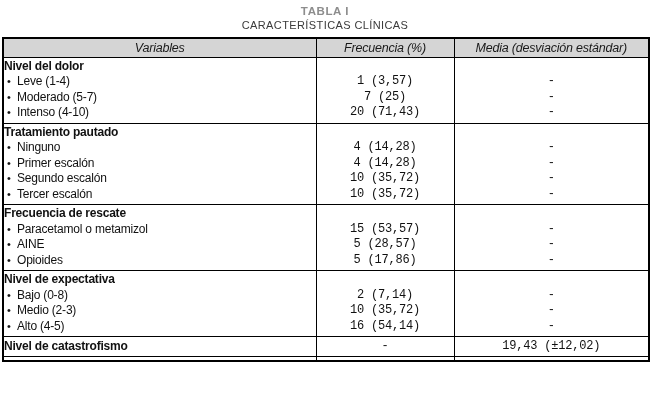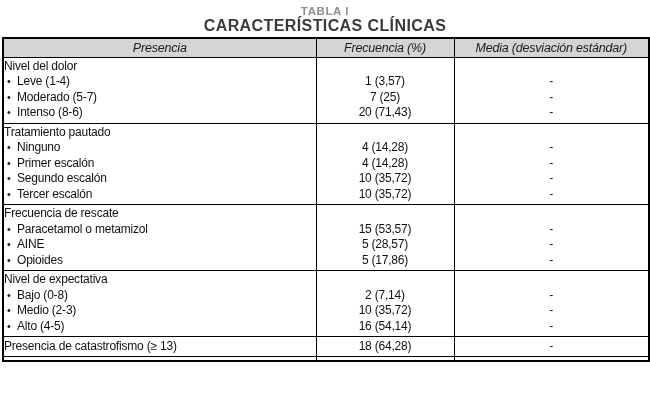--- a/index.html
+++ b/index.html
@@ -12,21 +12,21 @@
     overflow: hidden;
   }
   .page { width: 650px; height: 395px; }
 
   .table-heading { text-align: center; padding-top: 4px; }
   .table-label {
     font-size: 11.5px; font-weight: bold; letter-spacing: 0.6px;
     color: #8d8d8d; line-height: 14px;
   }
   .table-subtitle {
-    font-size: 16px; font-weight: bold; letter-spacing: 0.4px;
+    font-size: 11px; font-weight: normal; letter-spacing: 0.4px;
     color: #3a3a3a; line-height: 15px; margin-bottom: 4px;
   }
 
   table.clin {
     border-collapse: collapse;
     table-layout: fixed;
     width: 646px;
     margin-left: 2px;
     border: 2px solid #000;
     letter-spacing: -0.2px;
@@ -44,30 +44,30 @@
     color: #1a1a1a;
   }
 
   table.clin td {
     vertical-align: top;
     font-size: 12px;
     padding-top: 1px;
     padding-bottom: 2px;
   }
   td.cell-var { text-align: left; padding-left: 4px; padding-right: 2px; }
-  td.cell-val { text-align: center; }
+  td.cell-val { text-align: center; font-family: Liberation Mono, monospace; }
 
   .line {
     height: 15.5px;
     line-height: 15.5px;
     white-space: nowrap;
     overflow: hidden;
   }
   tr.single .line { height: 16px; line-height: 16px; }
-  .sec-head { font-weight: normal; }
+  .sec-head { font-weight: bold; }
   .item-line .bullet {
     display: inline-block;
     width: 13px;
     padding-left: 3px;
     font-size: 11px;
   }
 </style>
 </head>
 <body>
 
@@ -78,32 +78,32 @@
   </div>
 
   <table class="clin">
     <colgroup>
       <col style="width:313px">
       <col style="width:138px">
       <col style="width:195px">
     </colgroup>
     <thead>
       <tr>
-        <th>Presencia</th>
+        <th>Variables</th>
         <th>Frecuencia (%)</th>
         <th>Media (desviación estándar)</th>
       </tr>
     </thead>
     <tbody id="table-body">
         <tr class="section">
           <td class="cell-var">
             <div class="line sec-head">Nivel del dolor</div>
             <div class="line item-line"><span class="bullet">•</span><span>Leve (1-4)</span></div>
             <div class="line item-line"><span class="bullet">•</span><span>Moderado (5-7)</span></div>
-            <div class="line item-line"><span class="bullet">•</span><span>Intenso (8-6)</span></div>
+            <div class="line item-line"><span class="bullet">•</span><span>Intenso (4-10)</span></div>
           </td>
           <td class="cell-val">
             <div class="line"></div>
             <div class="line">1 (3,57)</div>
             <div class="line">7 (25)</div>
             <div class="line">20 (71,43)</div>
           </td>
           <td class="cell-val">
             <div class="line"></div>
             <div class="line">-</div>
@@ -169,27 +169,27 @@
           </td>
           <td class="cell-val">
             <div class="line"></div>
             <div class="line">-</div>
             <div class="line">-</div>
             <div class="line">-</div>
           </td>
         </tr>
         <tr class="single">
           <td class="cell-var">
-            <div class="line sec-head">Presencia de catastrofismo (≥ 13)</div>
-          </td>
-          <td class="cell-val">
-            <div class="line">18 (64,28)</div>
+            <div class="line sec-head">Nivel de catastrofismo</div>
           </td>
           <td class="cell-val">
             <div class="line">-</div>
+          </td>
+          <td class="cell-val">
+            <div class="line">19,43 (±12,02)</div>
           </td>
         </tr>
         <tr class="single">
           <td class="cell-var"></td>
           <td class="cell-val"></td>
           <td class="cell-val"></td>
         </tr>
       </tbody>
   </table>
 </div>

